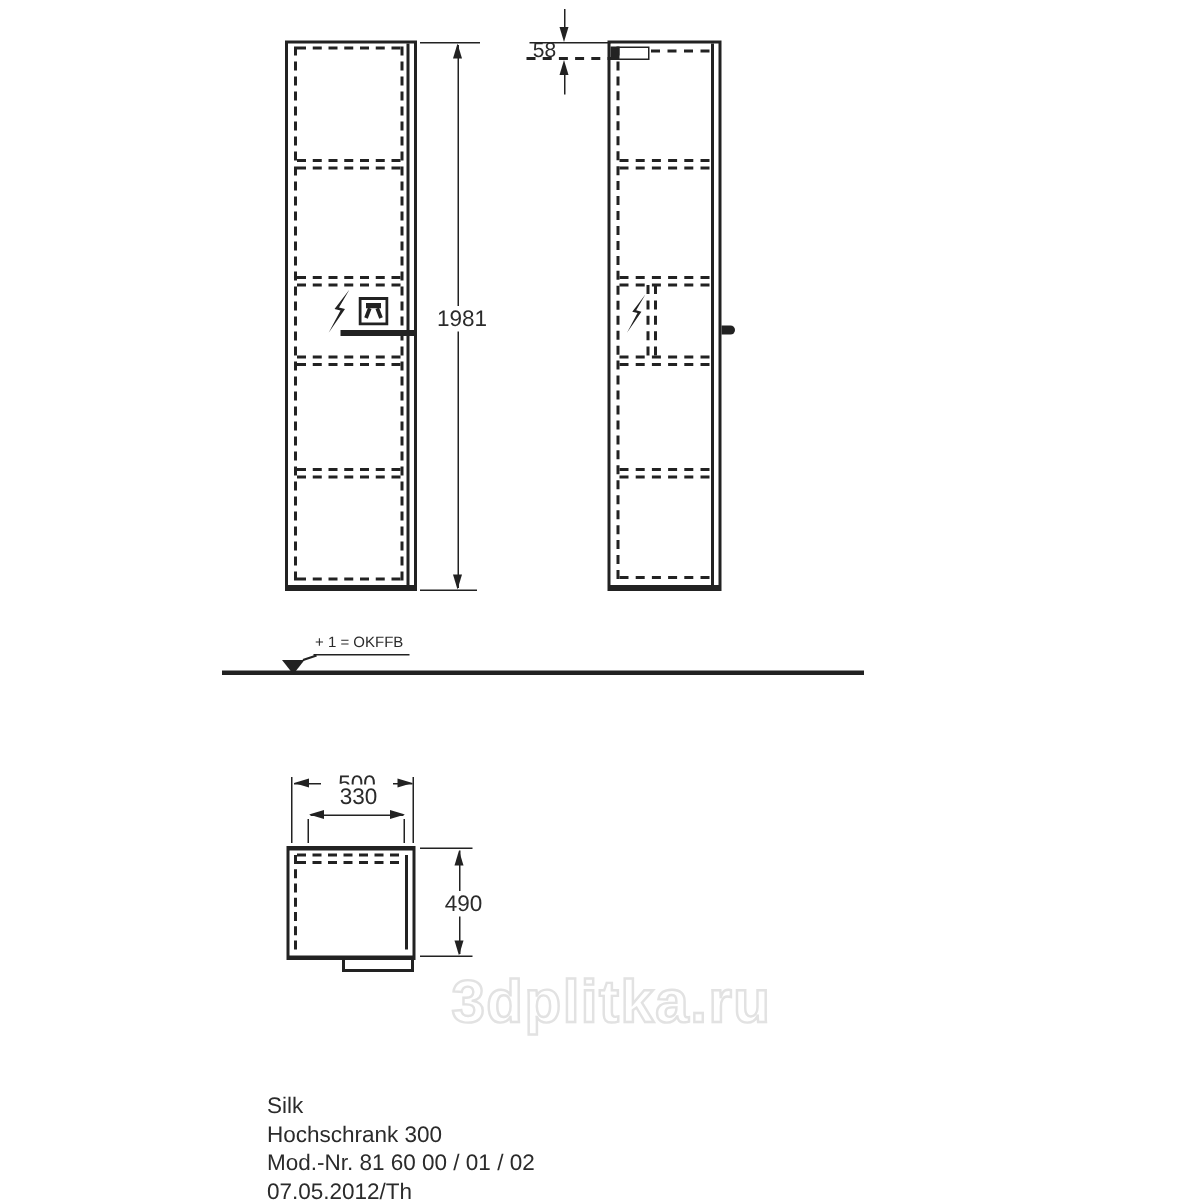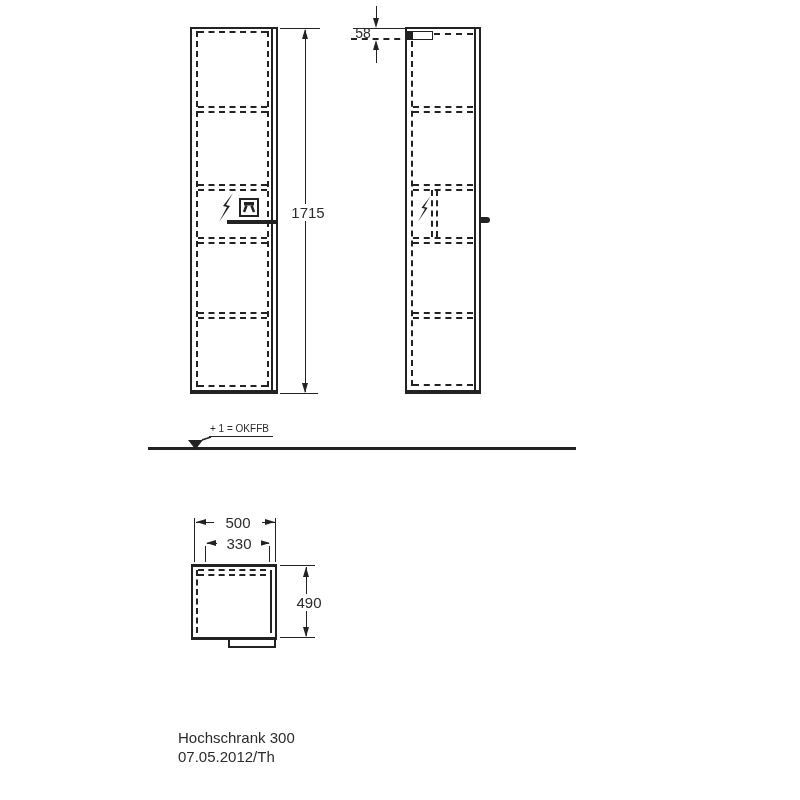--- a/index.html
+++ b/index.html
@@ -74,21 +74,21 @@
       </svg>
     </div>
   </div>
 
   <div>
     <div class="hline" style="left:280px;top:28px;width:40px;"></div>
     <div class="hline" style="left:280px;top:393px;width:38px;"></div>
     <div class="vline" style="left:305px;top:30px;height:362px;"></div>
     <div class="arr arr-up" style="left:302px;top:29px;"></div>
     <div class="arr arr-down" style="left:302px;top:383px;"></div>
-    <div class="dimlabel" style="left:283px;top:204px;width:46px;">1715</div>
+    <div class="dimlabel" style="left:283px;top:204px;width:46px;">1981</div>
   </div>
 
   <div>
     <div class="box" style="left:405px;top:27px;width:72px;height:361px;border-bottom-width:4px;"></div>
     <div class="bar" style="left:474px;top:29px;width:2px;height:361px;"></div>
     <div class="vdash" style="left:411px;top:31px;height:355px;"></div>
     <div class="box" style="left:412px;top:31px;width:19px;height:7px;border-width:1.5px;"></div>
     <div class="bar" style="left:407px;top:31px;width:5px;height:9px;"></div>
     <div class="hdash" style="left:434px;top:33px;width:39px;"></div>
     <div class="shelf" style="left:413px;top:106px;width:60px;"></div>
@@ -142,31 +142,34 @@
     <div class="arr arr-right" style="left:265px;top:519px;"></div>
     <div class="dimlabel" style="left:214px;top:514px;width:44px;">500</div>
   </div>
 
   <div>
     <div class="hline" style="left:207px;top:543px;width:62px;"></div>
     <div class="arr arr-left" style="left:206px;top:540px;"></div>
     <div class="arr arr-right" style="left:260px;top:540px;"></div>
     <div class="vline" style="left:205px;top:546px;height:16px;"></div>
     <div class="vline" style="left:269px;top:546px;height:16px;"></div>
-    <div class="dimlabel" style="left:217px;top:535px;width:40px;">330</div>
+    <div class="dimlabel" style="left:217px;top:523px;width:40px;">330</div>
   </div>
 
   <div>
     <div class="hline" style="left:280px;top:565px;width:35px;"></div>
     <div class="hline" style="left:280px;top:637px;width:35px;"></div>
     <div class="vline" style="left:306px;top:567px;height:69px;"></div>
     <div class="arr arr-up" style="left:303px;top:567px;"></div>
     <div class="arr arr-down" style="left:303px;top:627px;"></div>
     <div class="dimlabel" style="left:285px;top:594px;width:44px;">490</div>
   </div>
 
+  <div class="watermark" style="left:301px;top:646px;">3dplitka.ru</div>
 
   <div class="titleblock" style="left:178px;top:728px;">
+    <div>Silk</div>
     <div>Hochschrank 300</div>
+    <div>Mod.-Nr. 81 60 00 / 01 / 02</div>
     <div>07.05.2012/Th</div>
   </div>
 
 </div>
 
 </body></html>

